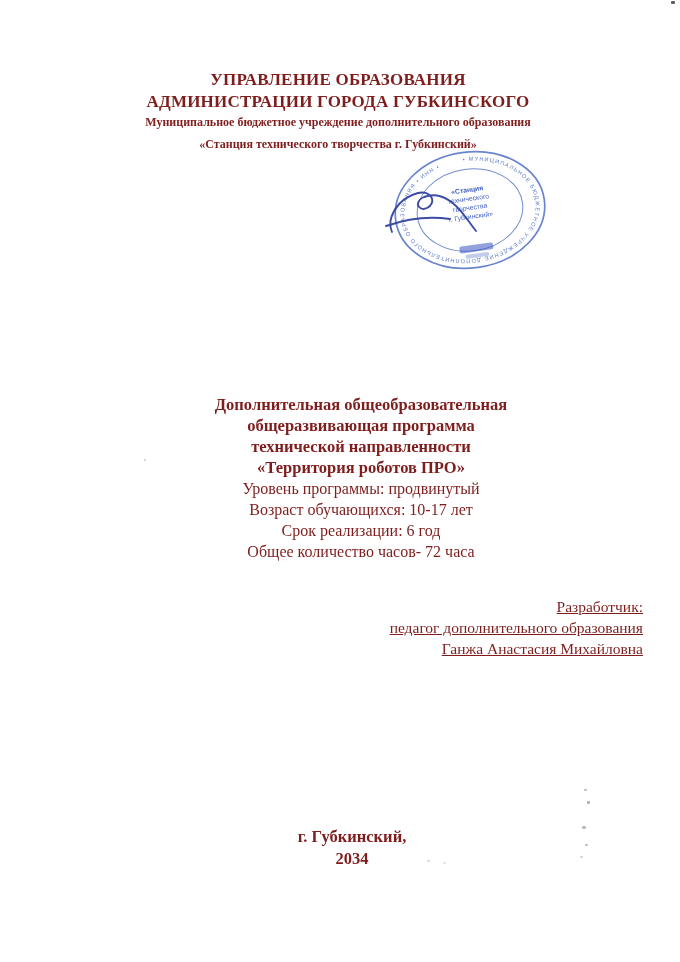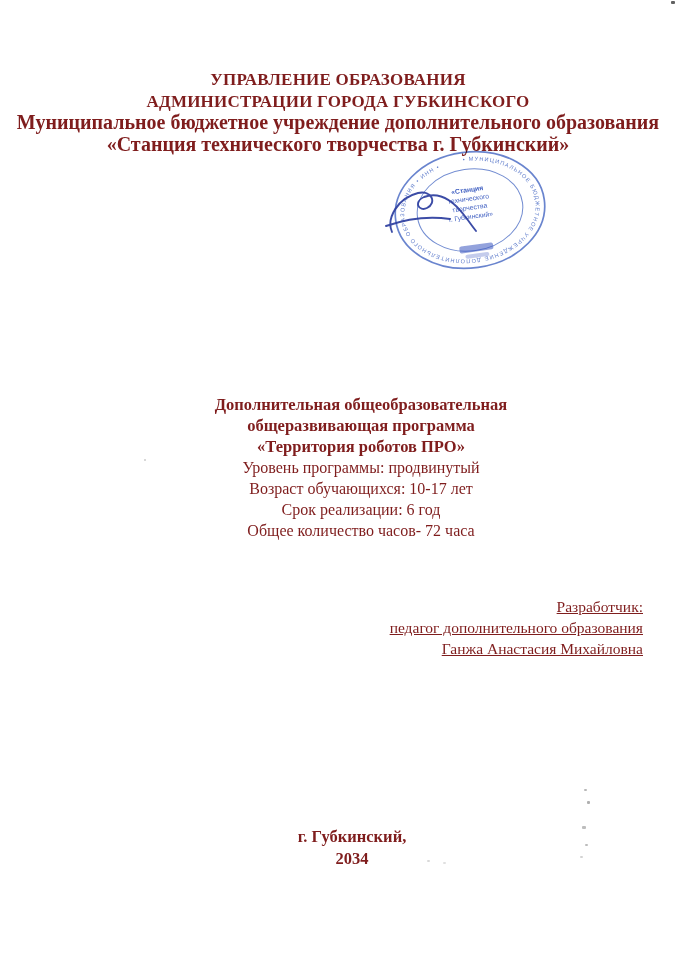--- a/index.html
+++ b/index.html
@@ -18,21 +18,21 @@
   }
   .abs { position: absolute; }
 
   
   .doc-header {
     top: 69px; left: 0; width: 676px;
     text-align: center;
     line-height: 21.5px;
   }
   .doc-header .h-big  { font-weight: bold; font-size: 17px; letter-spacing: .2px; }
-  .doc-header .h-mid  { font-weight: bold; font-size: 20px; }
+  .doc-header .h-mid  { font-weight: bold; font-size: 12px; }
 
   
   .agreed {
     top: 169px; left: 30px;
     font-size: 15.5px;
     line-height: 21px;
     text-align: left;
     z-index: 2;
   }
 
@@ -132,20 +132,21 @@
       <text class="center-line" x="92" y="73" text-anchor="middle">г. Губкинский»</text>
       <rect class="stamp-blob" x="76" y="99" width="34" height="7" rx="2"></rect>
       <rect class="stamp-blob2" x="81" y="108" width="24" height="4" rx="2"></rect>
     </g>
     <path class="signature-path" d="M14,86 C8,72 20,52 40,47 C54,44 59,57 49,62 C41,66 35,56 46,51 C62,45 76,56 86,69 C90,74 94,80 98,85 M8,80 C28,73 52,70 72,73"></path>
   </svg>
 
   <div class="abs program">
     <div class="p-title">Дополнительная общеобразовательная</div>
     <div class="p-title">общеразвивающая программа</div>
+    <div class="p-title">технической направленности</div>
     <div class="p-title">«Территория роботов ПРО»</div>
     <div class="p-detail">Уровень программы: продвинутый</div>
     <div class="p-detail">Возраст обучающихся: 10-17 лет</div>
     <div class="p-detail">Срок реализации: 6 год</div>
     <div class="p-detail">Общее количество часов- 72 часа</div>
   </div>
 
   <div class="abs developer">
     <div>Разработчик:</div>
     <div>педагог дополнительного образования</div>

